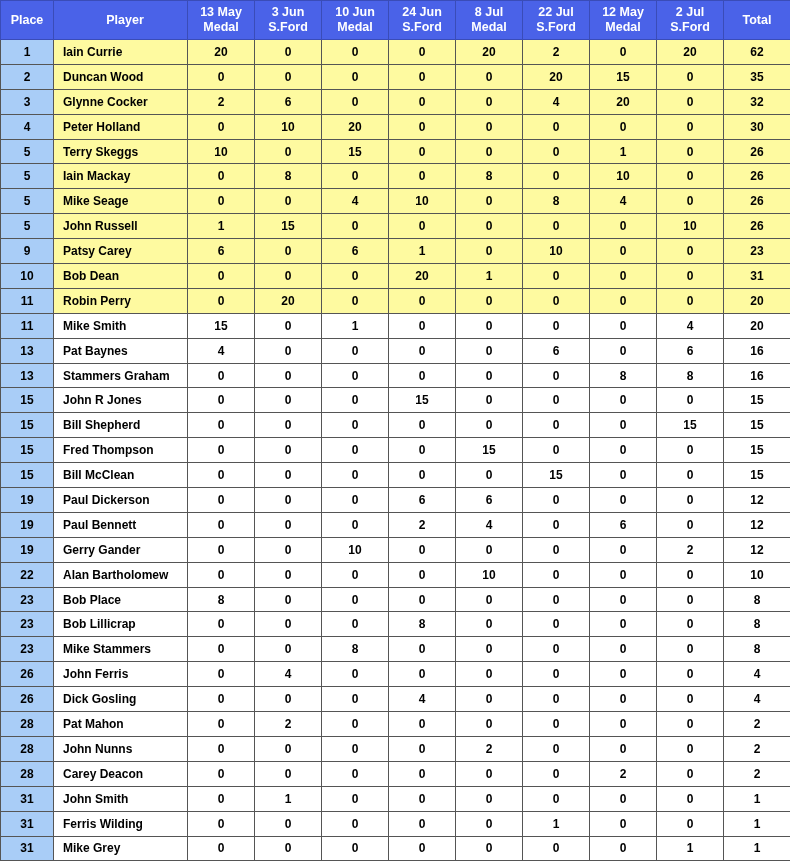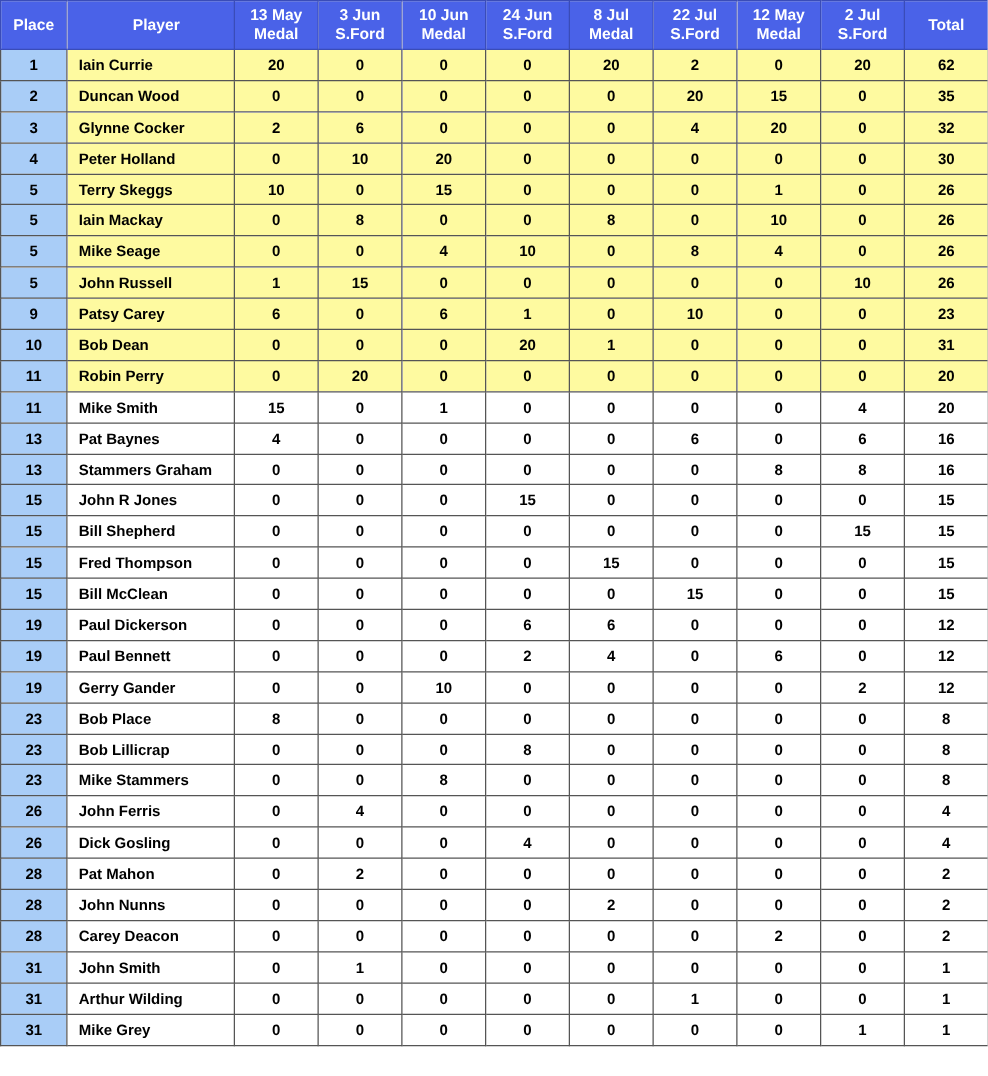--- a/index.html
+++ b/index.html
@@ -360,20 +360,33 @@
         <td>0</td>
         <td>10</td>
         <td>0</td>
         <td>0</td>
         <td>0</td>
         <td>0</td>
         <td>2</td>
         <td>12</td>
       </tr>
       <tr class="plain">
+        <td class="place">22</td>
+        <td class="player">Alan Bartholomew</td>
+        <td>0</td>
+        <td>0</td>
+        <td>0</td>
+        <td>0</td>
+        <td>10</td>
+        <td>0</td>
+        <td>0</td>
+        <td>0</td>
+        <td>10</td>
+      </tr>
+      <tr class="plain">
         <td class="place">23</td>
         <td class="player">Bob Place</td>
         <td>8</td>
         <td>0</td>
         <td>0</td>
         <td>0</td>
         <td>0</td>
         <td>0</td>
         <td>0</td>
         <td>0</td>
@@ -478,21 +491,21 @@
         <td>0</td>
         <td>0</td>
         <td>0</td>
         <td>0</td>
         <td>0</td>
         <td>0</td>
         <td>1</td>
       </tr>
       <tr class="plain">
         <td class="place">31</td>
-        <td class="player">Arthur Wilding</td>
+        <td class="player">Ferris Wilding</td>
         <td>0</td>
         <td>0</td>
         <td>0</td>
         <td>0</td>
         <td>0</td>
         <td>1</td>
         <td>0</td>
         <td>0</td>
         <td>1</td>
       </tr>

